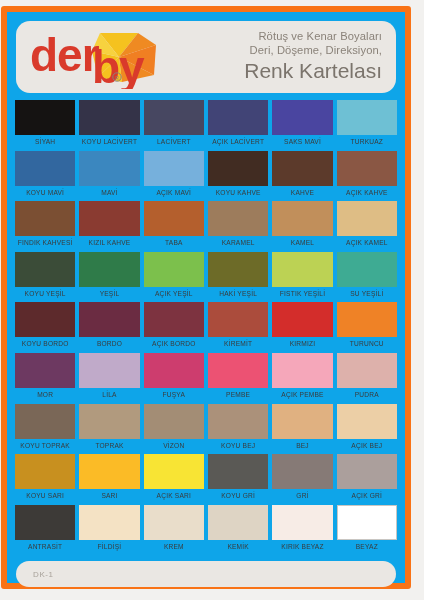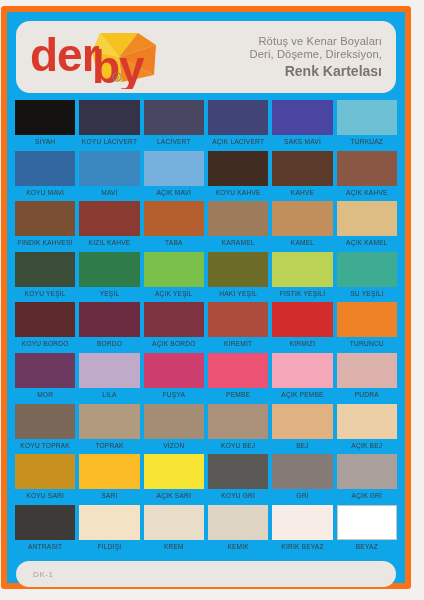--- a/index.html
+++ b/index.html
@@ -52,22 +52,22 @@
     color: #8a8279;
     line-height: 1.18;
   }
   .hdr-line {
     font-size: 11.2px;
     letter-spacing: 0.1px;
     white-space: nowrap;
     color: #8a8279;
   }
   #hdr-title {
-    font-size: 14px;
-    font-weight: bold;
+    font-size: 21px;
+    font-weight: normal;
     color: #7b746c;
     margin-top: 2px;
     white-space: nowrap;
   }
   
   #grid {
     margin: 7px 8px 0 8px;
     display: grid;
     grid-template-columns: repeat(6, 1fr);
     column-gap: 4px;

